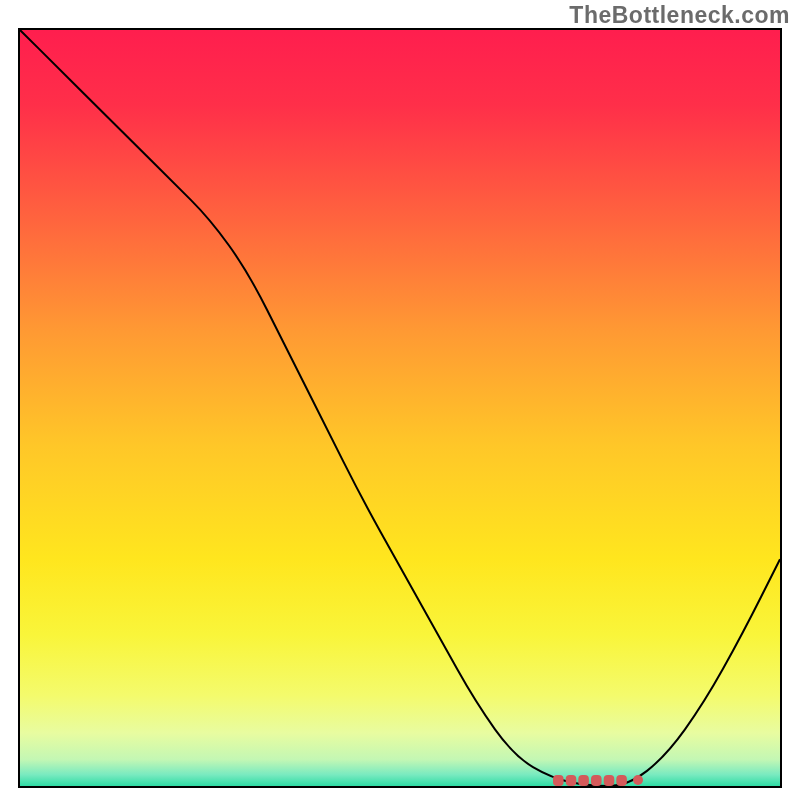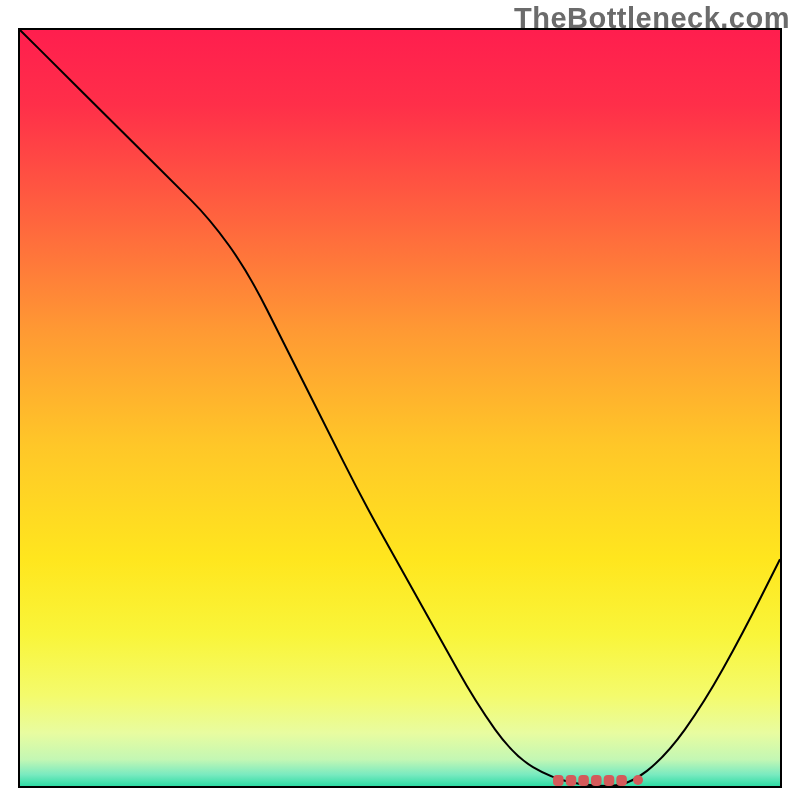--- a/index.html
+++ b/index.html
@@ -13,21 +13,21 @@
   }
   .outer {
     position: relative;
     width: 800px;
     height: 800px;
   }
   .watermark {
     position: absolute;
     top: 2px;
     right: 10px;
-    font-size: 29px;
+    font-size: 23px;
     font-weight: bold;
     color: #6b6b6b;
     letter-spacing: 0.5px;
   }
   .frame {
     position: absolute;
     left: 18px;
     top: 28px;
     width: 764px;
     height: 760px;

